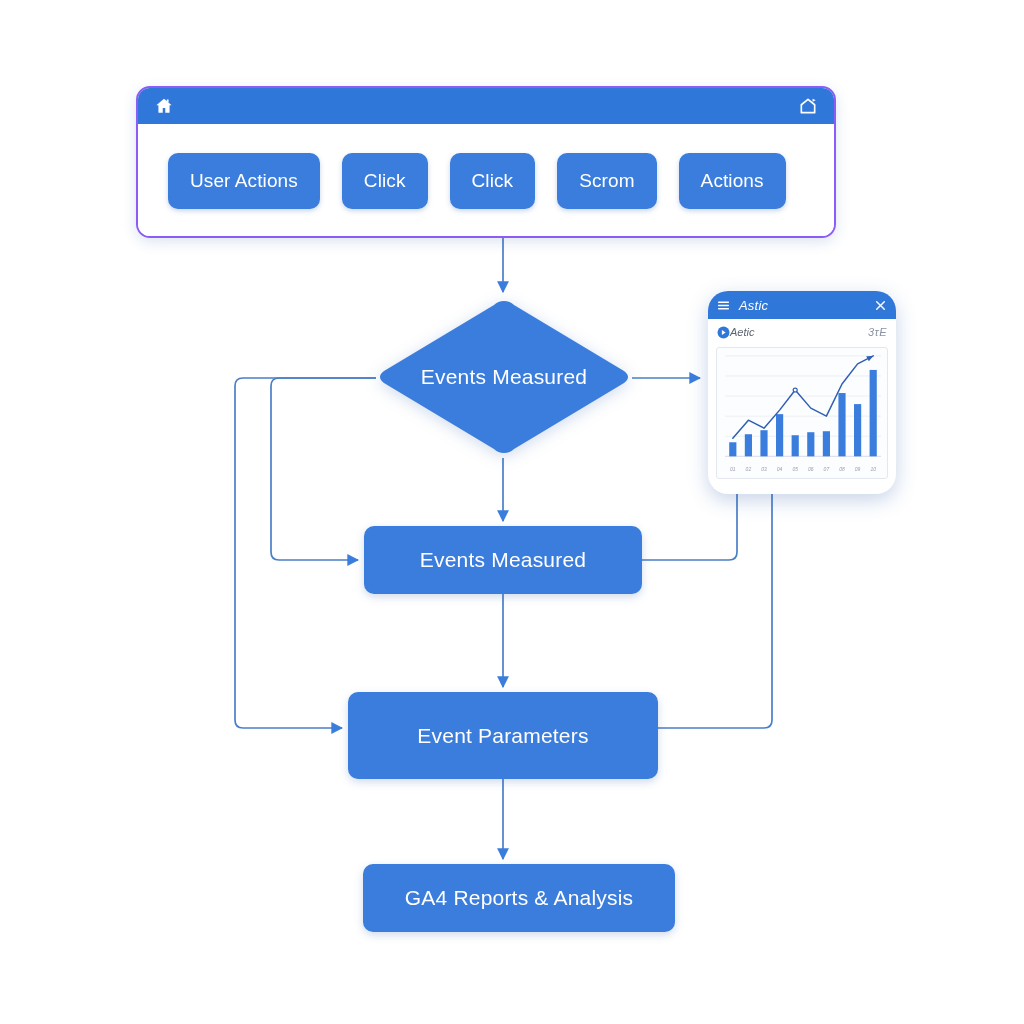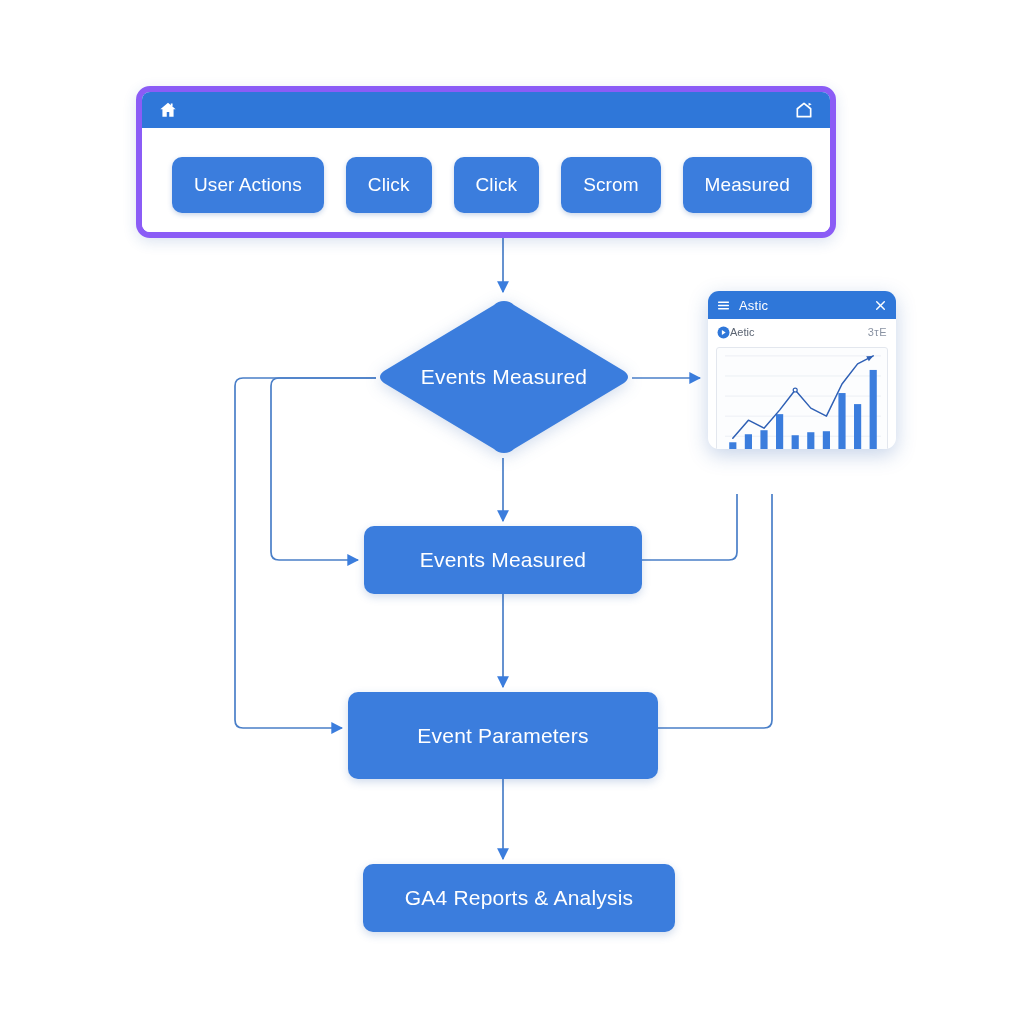--- a/index.html
+++ b/index.html
@@ -21,21 +21,21 @@
     width: 1024px; height: 1024px;
     pointer-events: none;
   }
   
   #toolbar {
     position: absolute;
     left: 136px; top: 86px;
     width: 700px; height: 152px;
     border-radius: 14px;
     background: #ffffff;
-    border: 6px solid #8b5cf6;
+    border: 2px solid #8b5cf6;
     box-shadow: 0 4px 14px rgba(40,90,170,0.16);
     overflow: hidden;
   }
   #toolbar-head {
     position: relative;
     height: 36px;
     background: #2f77d9;
     display: flex;
     align-items: center;
     justify-content: space-between;
@@ -100,25 +100,26 @@
   #node-diamond .dia-label {
     position: absolute; inset: 0;
     display: flex; align-items: center; justify-content: center;
     color: #ffffff; font-size: 21px; letter-spacing: .2px;
     pointer-events: none;
   }
   
   #popup {
     position: absolute;
     left: 708px; top: 291px;
-    width: 188px; height: 158px;
-    background: #ffffff;
-    border-radius: 11px;
+    width: 188px; height: 203px;
+    background: #ffffff;
+    border-radius: 20px;
     box-shadow: 0 6px 20px rgba(40,90,170,0.26);
     overflow: hidden;
+    font-style: italic;
   }
   #popup-head {
     height: 28px;
     background: #2f77d9;
     display: flex; align-items: center;
     padding: 0 9px; gap: 9px;
   }
   #popup-title {
     color: #ffffff; font-size: 13px; flex: 1; letter-spacing: .2px;
   }
@@ -187,21 +188,21 @@
           <path d="M4 10.5 12 4l8 6.5V20H4z"></path>
           <path d="M17.5 3.2 21.2 5l-3.7 2z" fill="#ffffff" stroke="none"></path>
         </svg>
       </span>
     </div>
     <div id="toolbar-body">
       <button class="pill">User Actions</button>
       <button class="pill">Click</button>
       <button class="pill">Click</button>
       <button class="pill">Scrom</button>
-      <button class="pill">Measured</button>
+      <button class="pill">Actions</button>
     </div>
   </div>
 
   <div id="node-diamond">
     <svg class="dia-shape" viewBox="0 0 256 160" aria-hidden="true">
       <path d="M128 4 Q134 4 138 8 L248 74 Q256 80 248 86 L138 152 Q134 156 128 156
                Q122 156 118 152 L8 86 Q0 80 8 74 L118 8 Q122 4 128 4 Z" fill="#3b7ddd"></path>
     </svg>
     <div class="dia-label">Events Measured</div>
   </div>

